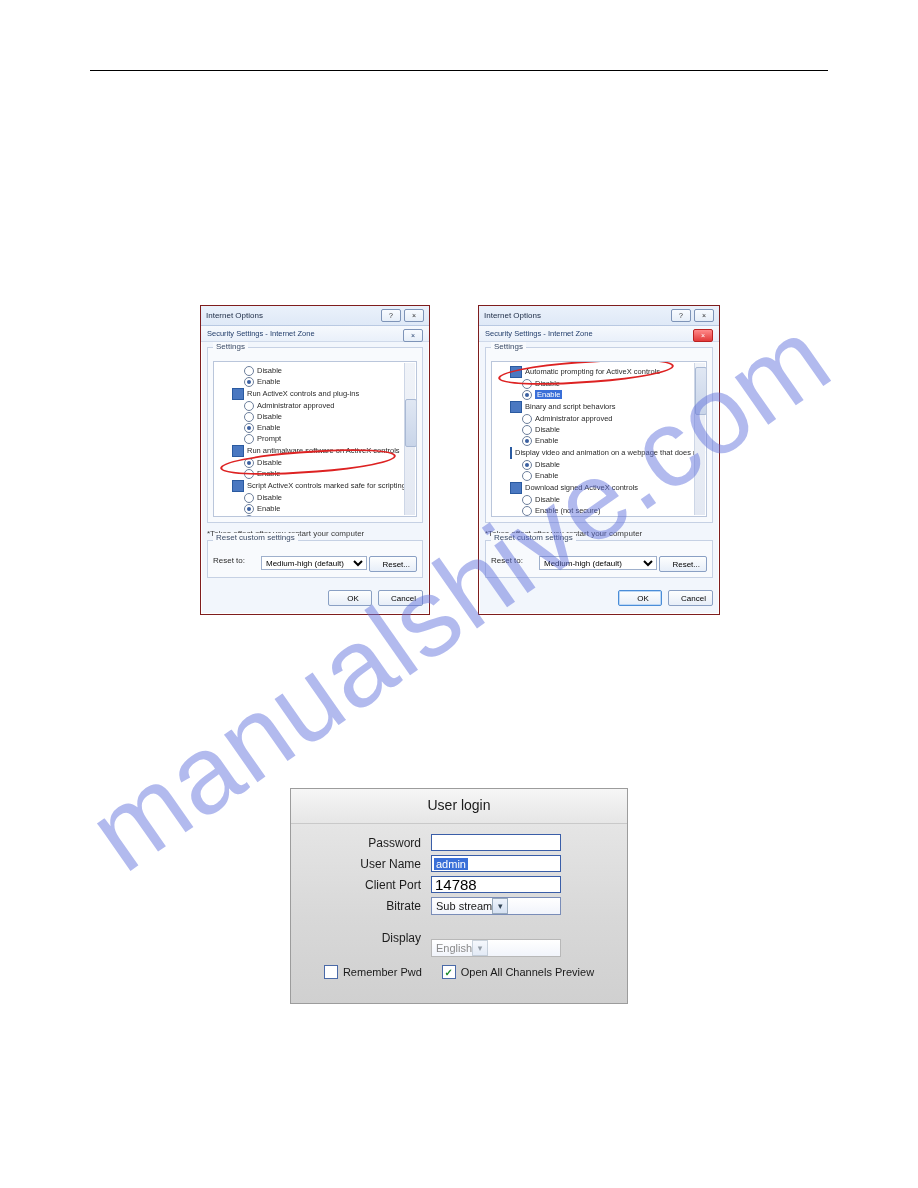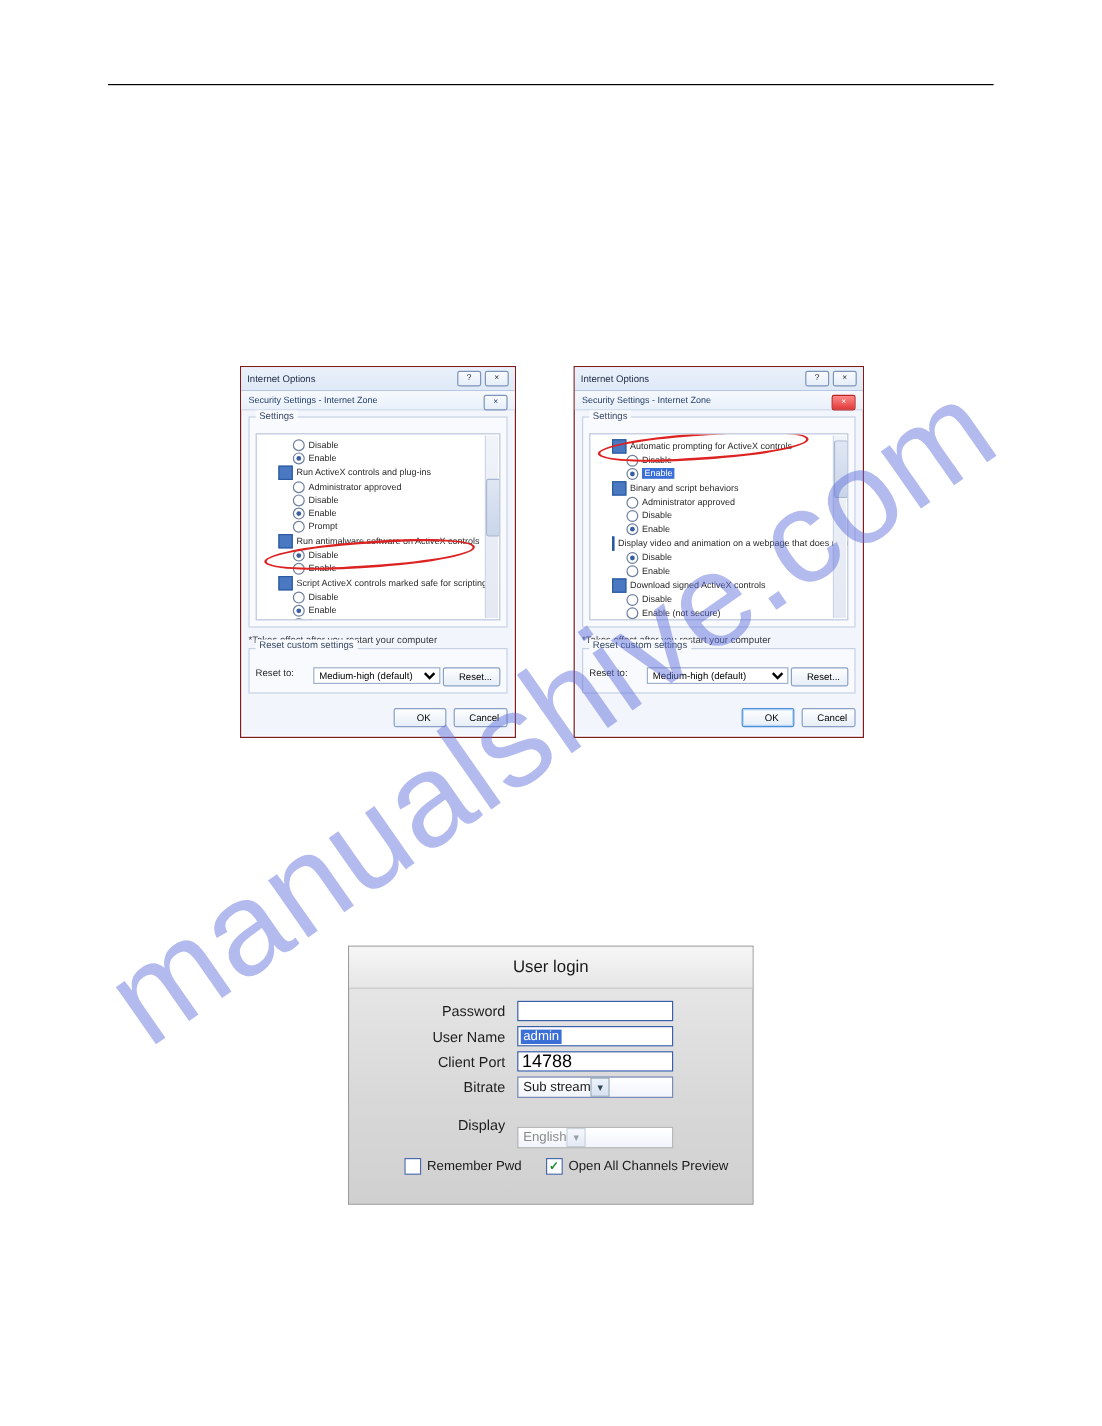--- a/index.html
+++ b/index.html
@@ -44,21 +44,21 @@
                 box-shadow:0 1px 0 #fff inset; font-size:12px; color:#1a1a1a; }
   .login-wrap .hd { text-align:center; padding:8px 0 10px; font-size:14px; font-weight:400;
                     background:linear-gradient(#f6f6f6,#e6e6e6); border-bottom:1px solid #c9c9c9; }
   .login-wrap .frm { padding:6px 20px 14px 20px; }
   .fr { display:flex; align-items:center; margin:4px 0; }
   .fr .fl { width:110px; text-align:right; padding-right:10px; font-size:12px; color:#1d1d1d; }
   .fr input[type=text], .fr input[type=password] { width:130px; height:17px; border:1px solid #3a5ea8; background:#fff; font-size:15px; padding:0 3px; box-sizing:border-box; }
   .fr .sel { width:130px; height:18px; border:1px solid #7a8db8; background:linear-gradient(#fff,#f1f4fb); font-size:11px; display:flex; align-items:center; padding:0 2px 0 4px; box-sizing:border-box; }
   .fr .sel.dis { color:#8a8a8a; border-color:#b8b8b8;margin-top:20px; }
   .fr .chev { width:14px; height:14px; background:linear-gradient(#eef3fb,#d5e1f2); border:1px solid #9ab; display:flex; align-items:center; justify-content:center; font-size:9px; color:#345; }
-  .chk-row { display:flex; justify-content:flex-end; gap:20px; margin:8px 0 10px; font-size:11px; }
+  .chk-row { display:flex; justify-content:center; gap:20px; margin:8px 0 10px; font-size:11px; }
   .chk { display:flex; align-items:center; gap:5px; }
   .cb { width:12px; height:12px; border:1px solid #4a6aa8; background:#fff; display:inline-flex; align-items:center; justify-content:center; font-size:10px; color:#1a8a2a; font-weight:bold; }
   .login-btns { display:flex; justify-content:center; gap:44px; }
   .lbtn { width:66px; height:19px; font-size:11px; border:1px solid #9c9c9c; background:linear-gradient(#f6f6f6,#e3e3e3); }
   .seltxt { background:#3a6fd8; color:#fff; padding:0 2px; }
 </style>
 </head>
 <body>
 
 <div class="page">

